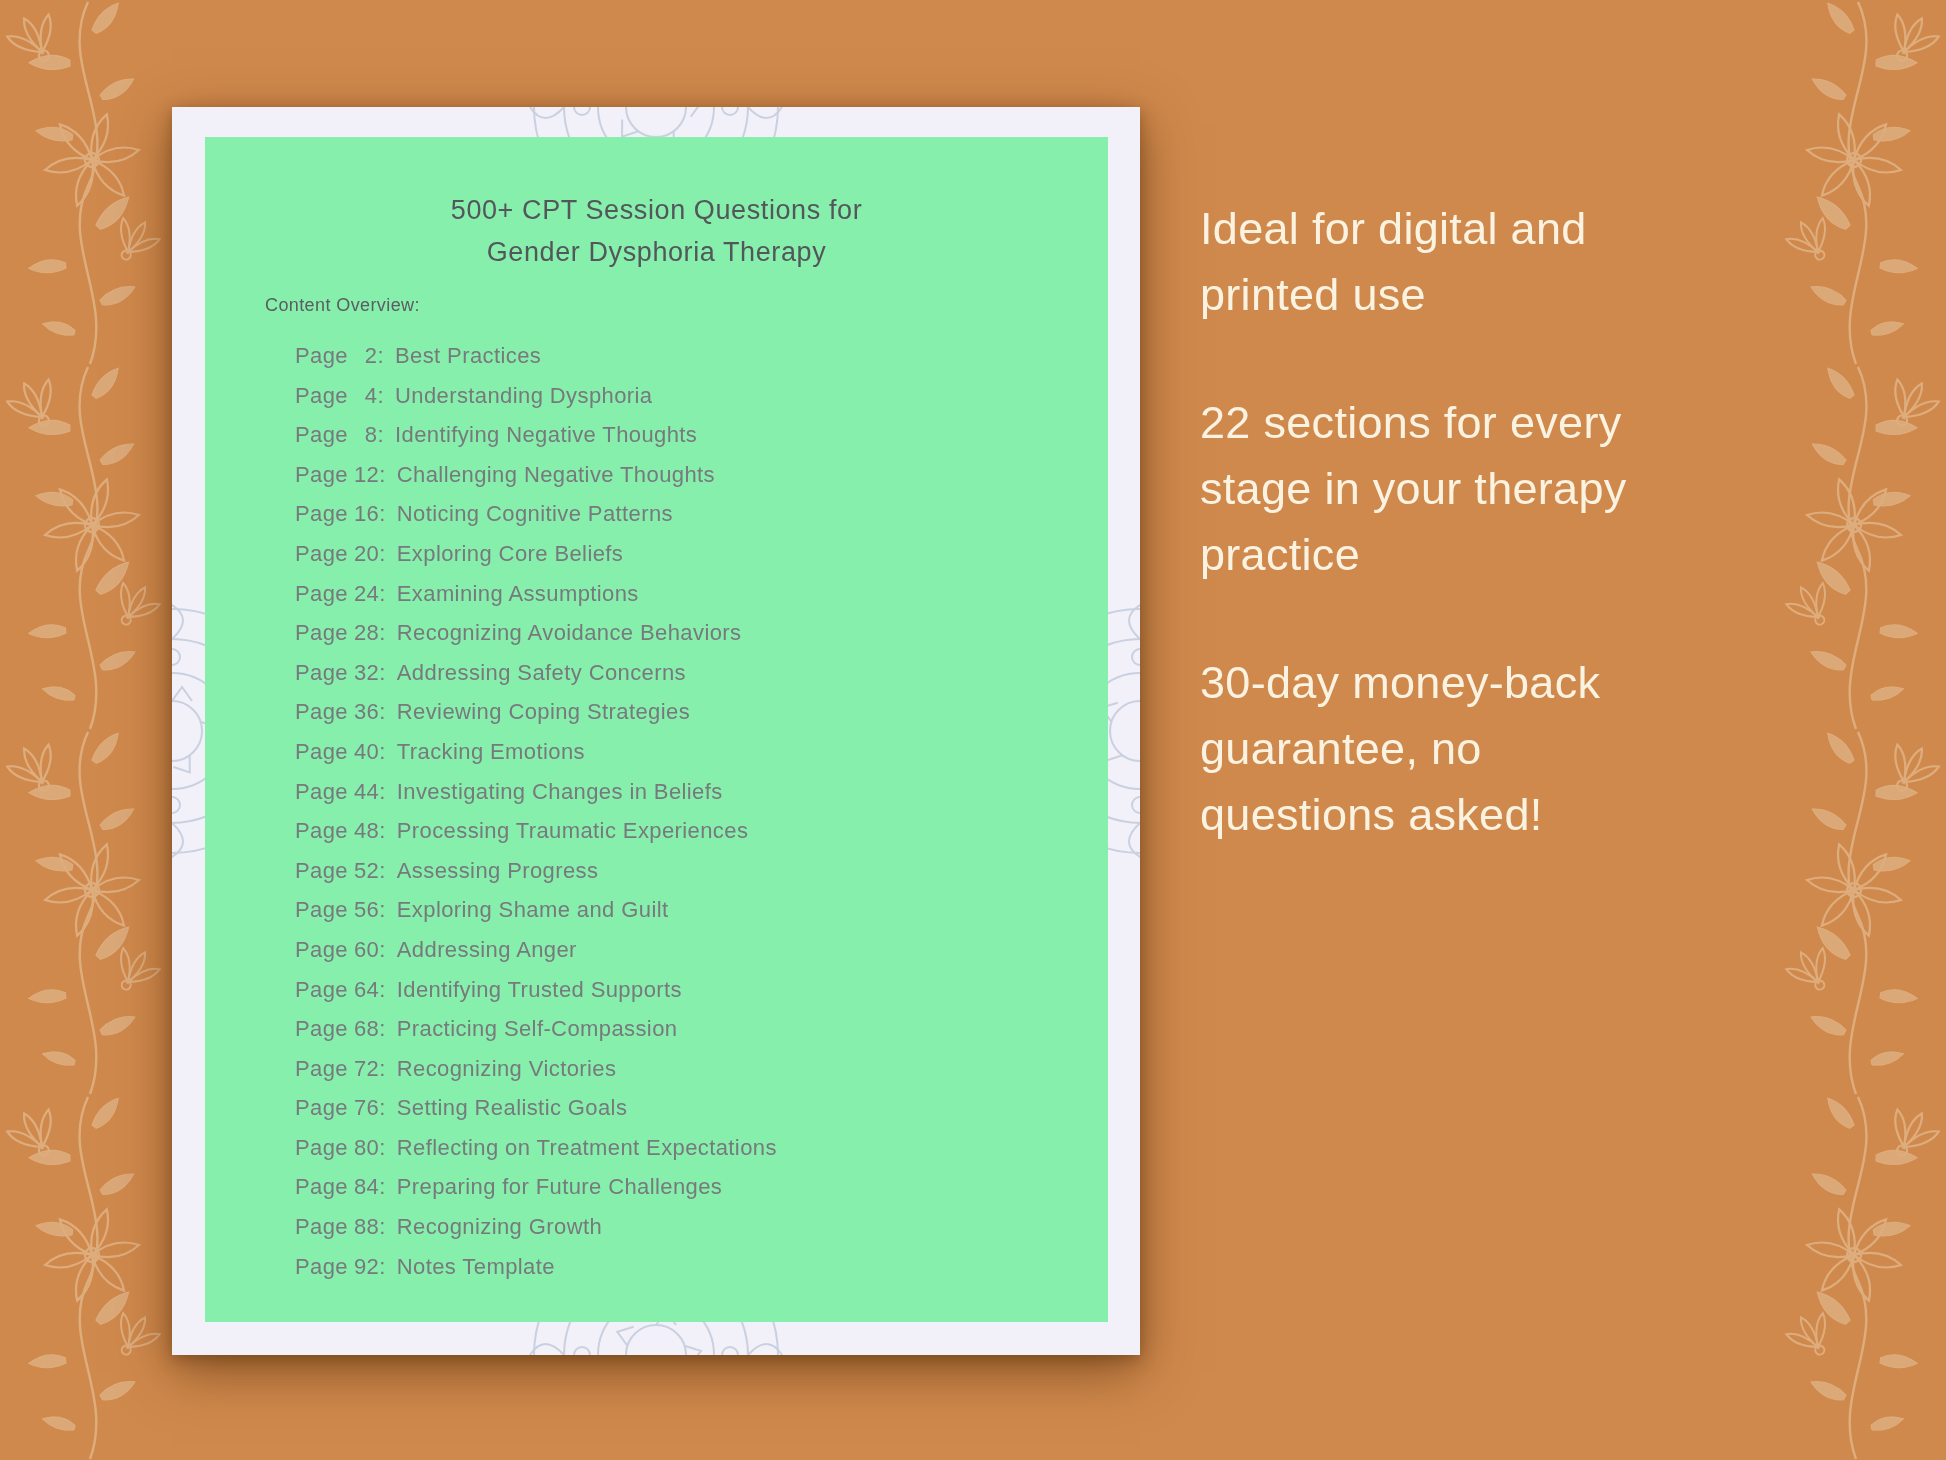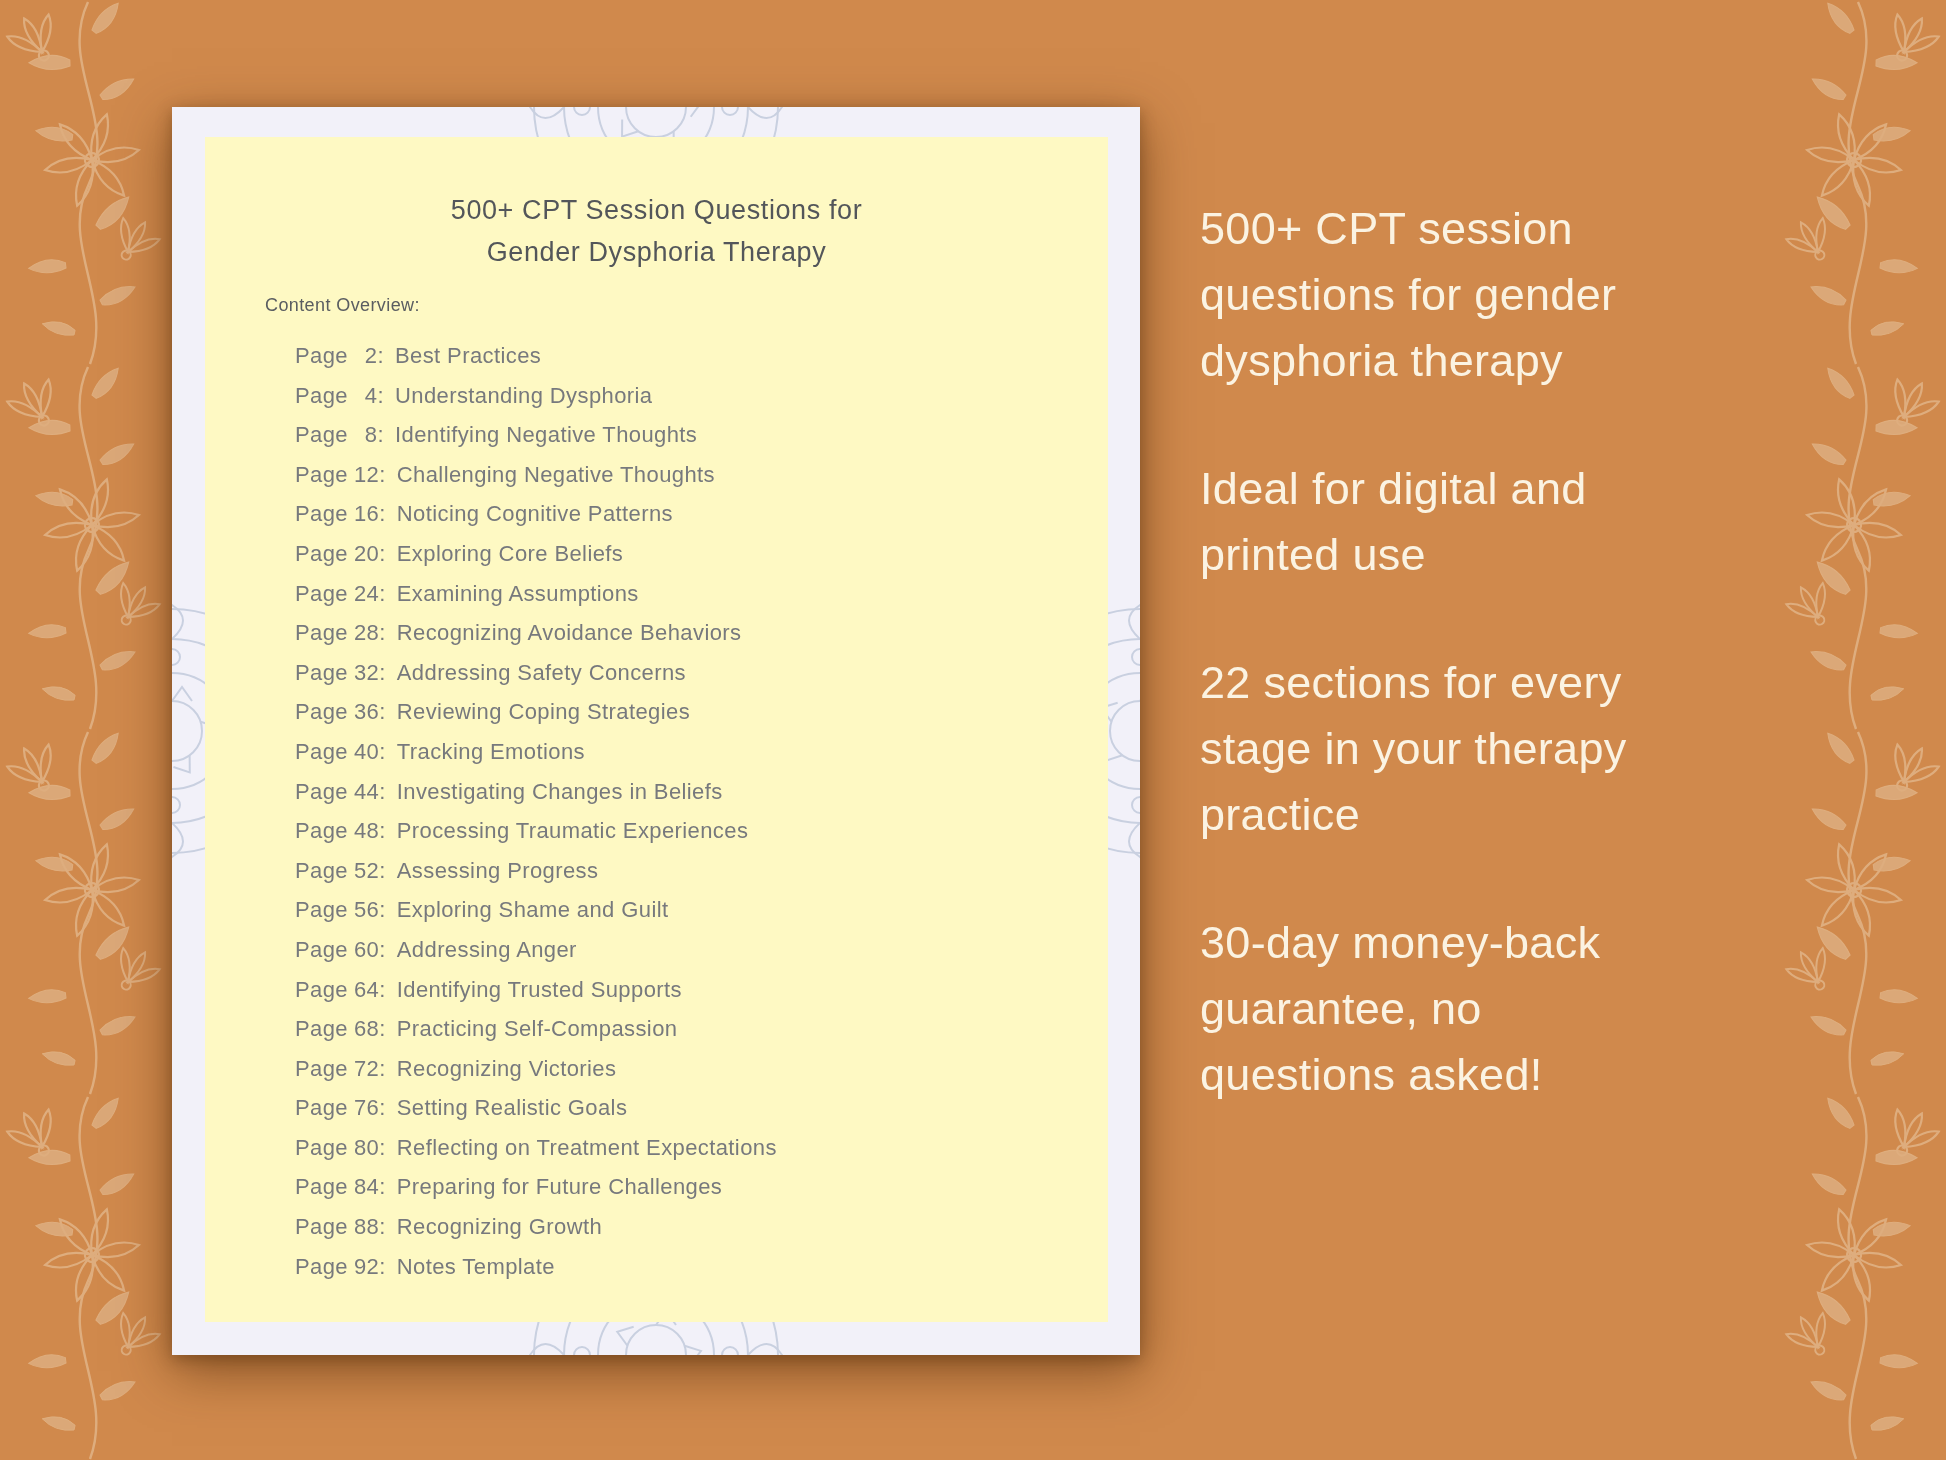--- a/index.html
+++ b/index.html
@@ -26,21 +26,21 @@
     overflow:hidden;
   }
   .mandala { position:absolute; pointer-events:none; }
   .mandala.top    { left:484px; top:0;     transform:translate(-50%,-50%); }
   .mandala.bottom { left:484px; top:1248px;transform:translate(-50%,-50%); }
   .mandala.left   { left:0;     top:624px; transform:translate(-50%,-50%); }
   .mandala.right  { left:968px; top:624px; transform:translate(-50%,-50%); }
 
   .page {
     position:absolute; left:33px; top:30px; right:32px; bottom:33px;
-    background:#fef9c3;
+    background:#86efac;
   }
 
   .doc-title {
     position:absolute; top:52px; left:0; right:0;
     text-align:center;
     color:#53565a;
     font-size:27px; line-height:42px; font-weight:500;
     letter-spacing:.6px;
   }
   .overview {
@@ -331,17 +331,16 @@
         <div class="toc-row">
           <span class="pw">Page</span>
           <span class="pn">92:</span>
           <span class="pt">Notes Template</span>
         </div>
       </div>
   </div>
 </div>
 
 <div class="benefits" id="benefits">
-    <div class="benefit">500+ CPT session<br>questions for gender<br>dysphoria therapy</div>
     <div class="benefit">Ideal for digital and<br>printed use</div>
     <div class="benefit">22 sections for every<br>stage in your therapy<br>practice</div>
     <div class="benefit">30-day money-back<br>guarantee, no<br>questions asked!</div>
   </div>
 
 </body></html>

